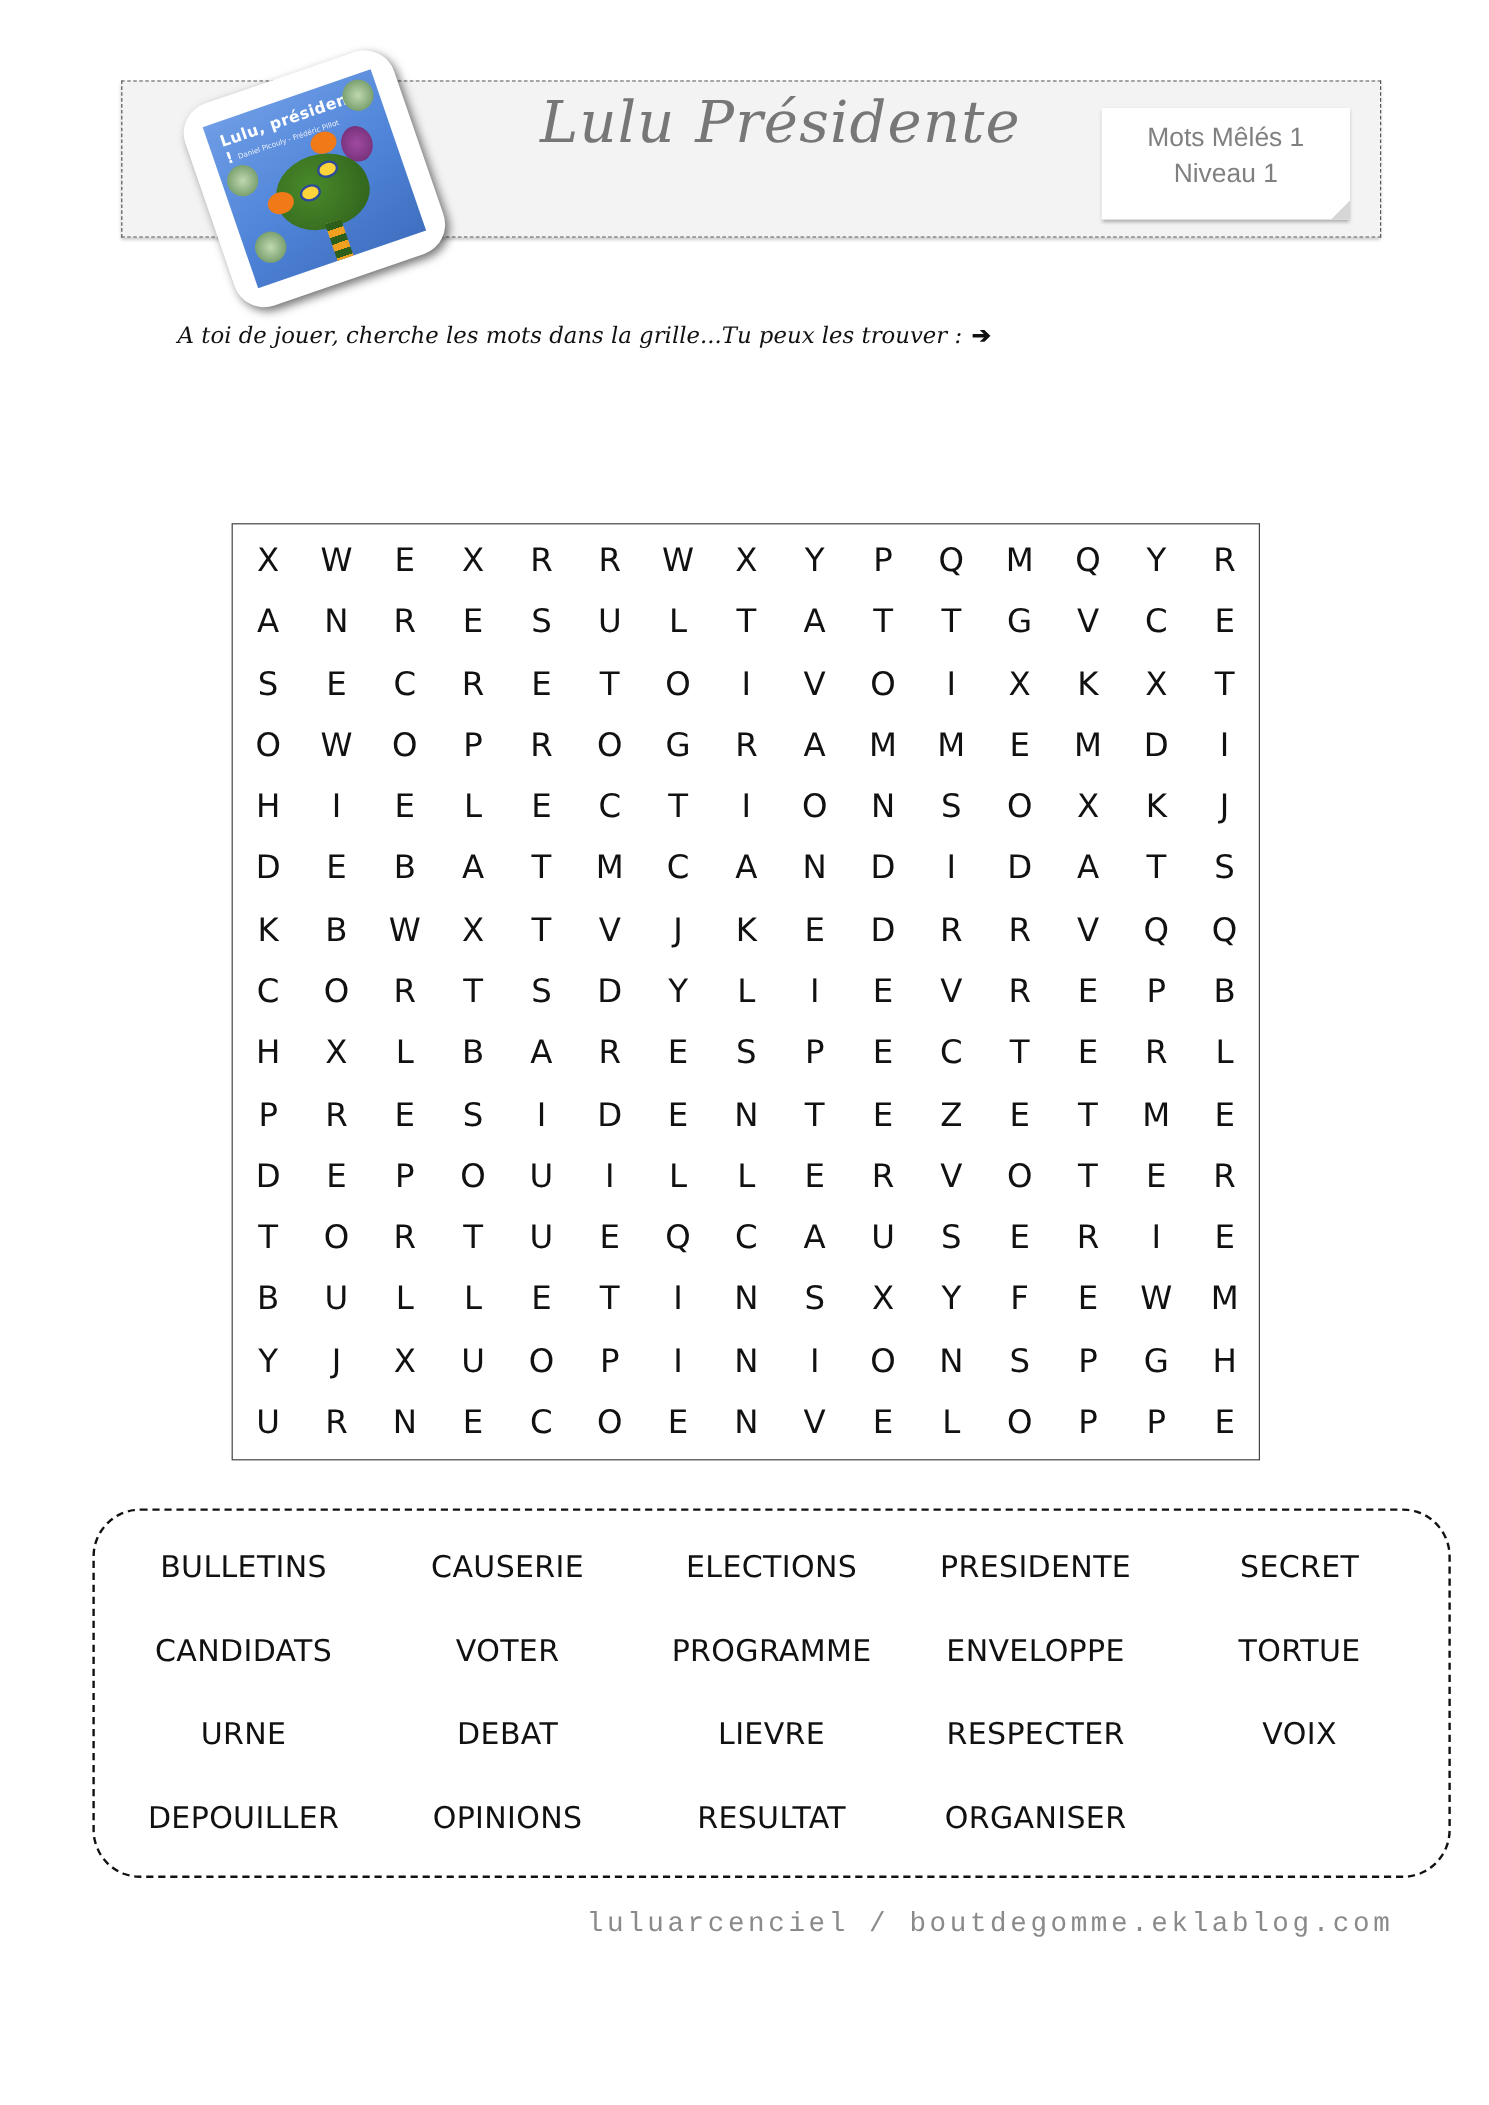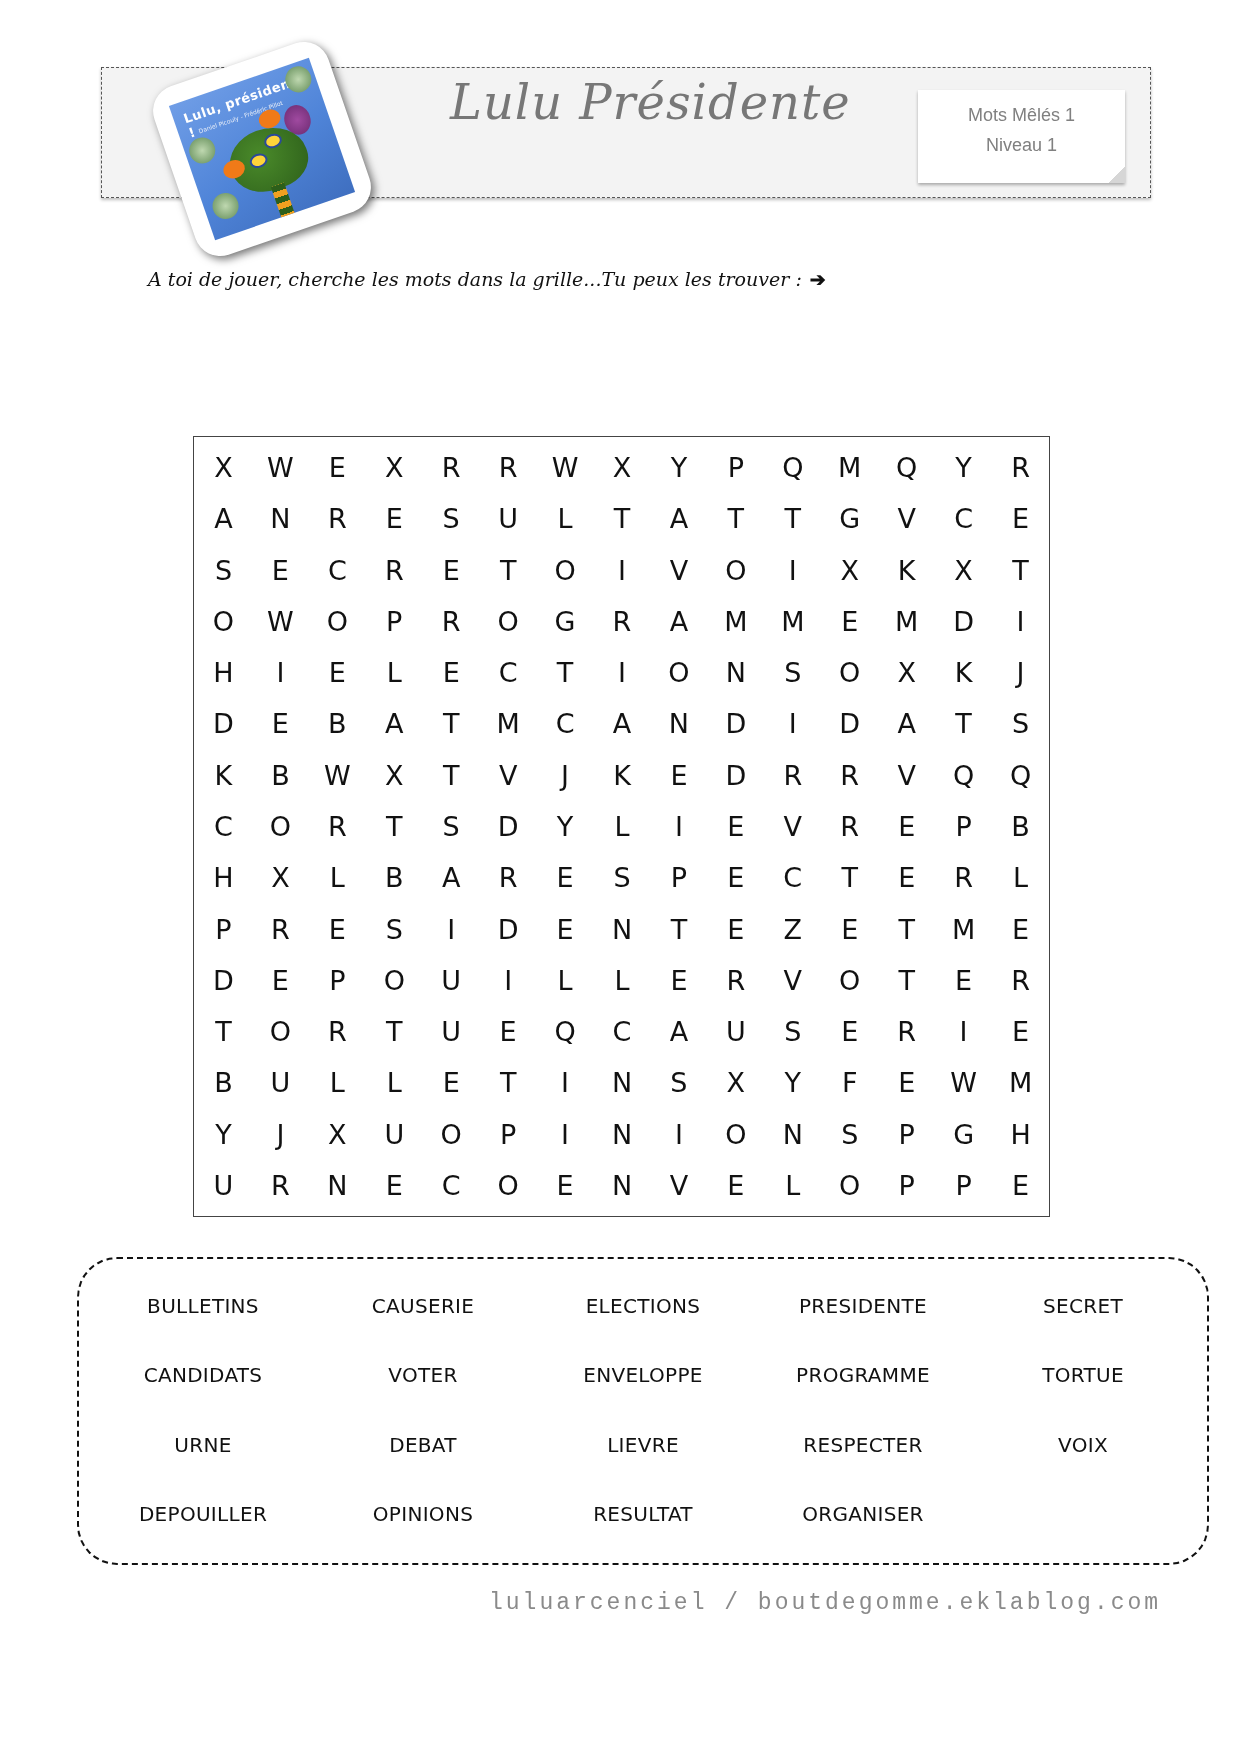--- a/index.html
+++ b/index.html
@@ -44,21 +44,21 @@
     background: repeating-linear-gradient(0deg, #f0a020 0 6px, #2d5f1a 6px 12px); }
   .title {
     position: absolute; left: 450px; top: 74px; width: 360px;
     font-family: "DejaVu Serif", serif; font-style: italic; font-size: 48px;
     color: #777; letter-spacing: 1px; white-space: nowrap; font-weight: normal;
   }
   .label-card {
     position: absolute; left: 918px; top: 90px; width: 207px; height: 93px;
     background: #fff; box-shadow: 0 2px 3px rgba(0,0,0,0.3);
     text-align: center; color: #808080; font-family: "Liberation Sans", sans-serif;
-    font-size: 18px; line-height: 30px; padding-top: 10px; box-sizing: border-box;
+    font-size: 22px; line-height: 30px; padding-top: 10px; box-sizing: border-box;
   }
   .label-card .curl {
     position: absolute; right: 0; bottom: 0; width: 16px; height: 16px;
     background: linear-gradient(135deg, #fff 50%, #d6d6d6 50%);
   }
   .instruction {
     position: absolute; left: 148px; top: 268px; width: 960px;
     font-family: "DejaVu Serif", serif; font-style: italic; font-size: 19px;
     color: #111; white-space: nowrap;
   }
@@ -74,21 +74,21 @@
     font-family: "DejaVu Sans", sans-serif; font-size: 27px; color: #111;
   }
   .wordbox {
     position: absolute; left: 77px; top: 1257px; width: 1132px; height: 308px;
     border: 2.5px dashed #111; border-radius: 40px; box-sizing: border-box;
     display: grid; grid-template-columns: repeat(5, 1fr); grid-template-rows: repeat(4, 1fr);
     padding: 12px 14px 14px 14px;
   }
   .word {
     display: flex; align-items: center; justify-content: center;
-    font-family: "DejaVu Sans", sans-serif; font-size: 20px; color: #111;
+    font-family: "DejaVu Sans", sans-serif; font-size: 25px; color: #111;
     letter-spacing: 0.3px;
   }
   .footer {
     position: absolute; left: 445px; top: 1590px; width: 660px;
     font-family: "Liberation Mono", monospace; font-size: 23px; color: #8a8a8a;
     letter-spacing: 3px; white-space: nowrap; margin-left: 44px;
   }
 </style>
 </head>
 <body>
@@ -354,22 +354,22 @@
   </div>
 
 <div class="wordbox" id="wordbox">
     <div class="word">BULLETINS</div>
     <div class="word">CAUSERIE</div>
     <div class="word">ELECTIONS</div>
     <div class="word">PRESIDENTE</div>
     <div class="word">SECRET</div>
     <div class="word">CANDIDATS</div>
     <div class="word">VOTER</div>
+    <div class="word">PROGRAMME</div>
     <div class="word">ENVELOPPE</div>
-    <div class="word">PROGRAMME</div>
     <div class="word">TORTUE</div>
     <div class="word">URNE</div>
     <div class="word">DEBAT</div>
     <div class="word">LIEVRE</div>
     <div class="word">RESPECTER</div>
     <div class="word">VOIX</div>
     <div class="word">DEPOUILLER</div>
     <div class="word">OPINIONS</div>
     <div class="word">RESULTAT</div>
     <div class="word">ORGANISER</div>

